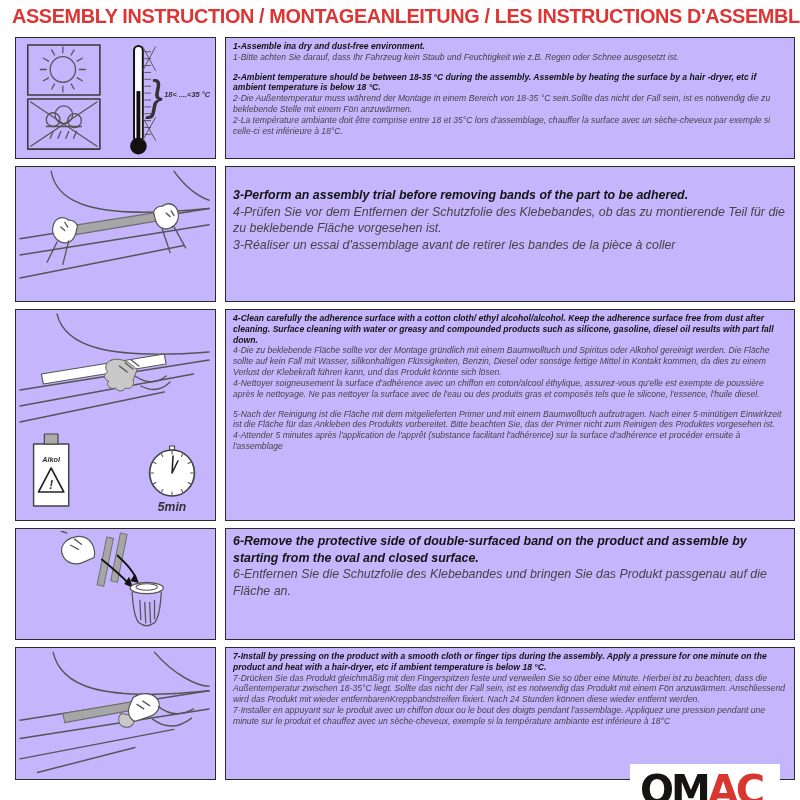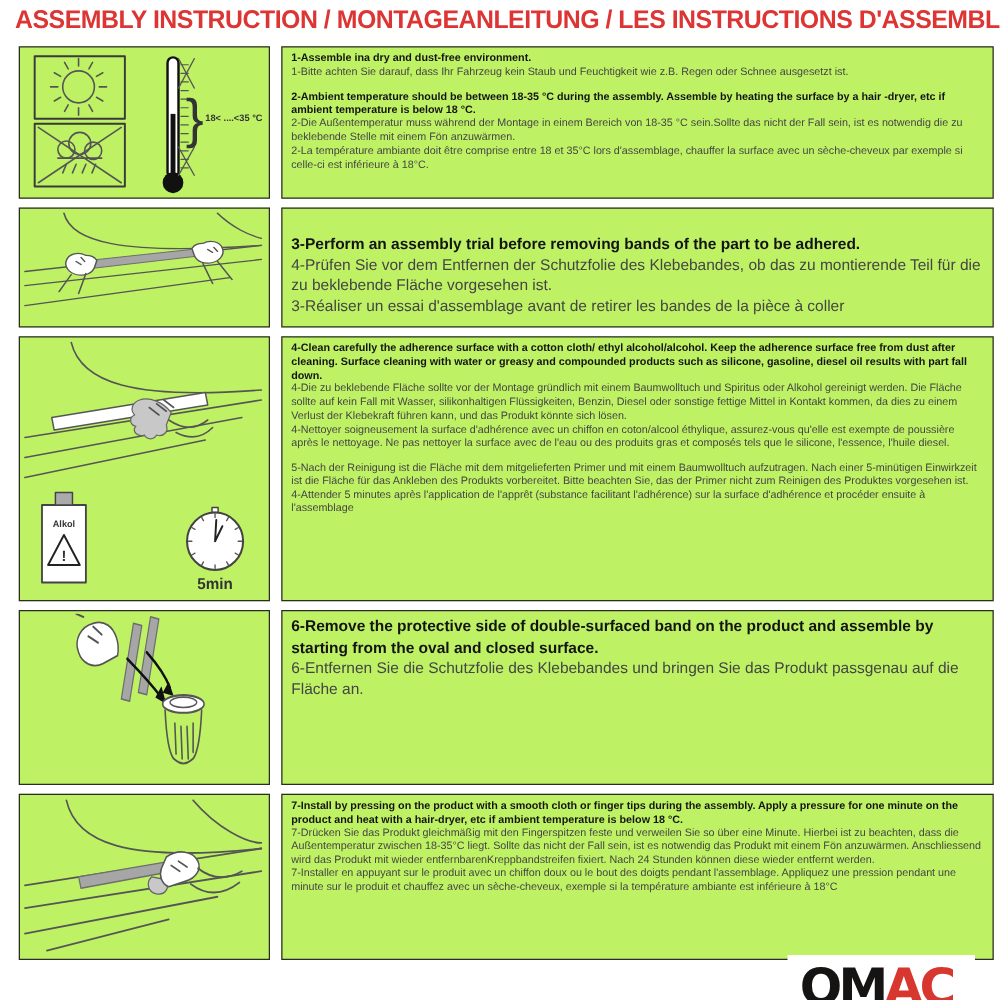--- a/index.html
+++ b/index.html
@@ -7,25 +7,25 @@
     width:800px;height:800px;background:#ffffff;position:relative;overflow:hidden;
     font-family:"Liberation Sans",sans-serif;
   }
   .title{
     position:absolute;top:4px;left:0;width:100%;text-align:center;
     font-size:20.5px;font-weight:bold;color:#dc3534;letter-spacing:-0.4px;
     transform:scaleX(0.97);white-space:nowrap;
   }
   .grid{position:absolute;top:37px;left:15px;width:780px;display:flex;flex-direction:column;gap:7px;}
   .row{display:flex;gap:9px;}
-  .cell{border:1.6px solid #2b2b2b;background:#bef264;box-sizing:border-box;}
+  .cell{border:1.6px solid #2b2b2b;background:#c4b5fd;box-sizing:border-box;font-style:italic;}
   .left{flex:0 0 201px;width:201px;padding:2px;}
   .left svg{display:block;width:100%;height:100%;}
   .right{flex:1;padding:3px 7px;color:#454545;}
-  .h1r{height:122px}.h2r{height:96px}.h3r{height:212px}.h4r{height:140px}.h5r{height:133px}
+  .h1r{height:122px}.h2r{height:136px}.h3r{height:212px}.h4r{height:112px}.h5r{height:133px}
   .small{font-size:8.6px;line-height:1.26;}
   .big{font-size:12.4px;line-height:1.34;}
   .pt20{padding-top:20px}.pt4{padding-top:4px}
   p{margin:0;}
   .en{color:#141414;font-weight:bold;}
   .sec{margin-bottom:9px;}
   .sec:last-child{margin-bottom:0;}
   svg{stroke-linecap:round;stroke-linejoin:round;}
   svg .ln{fill:none;stroke:#555;stroke-width:1.3;}
   svg .bx{fill:none;stroke:#3a3a3a;stroke-width:1.6;}

